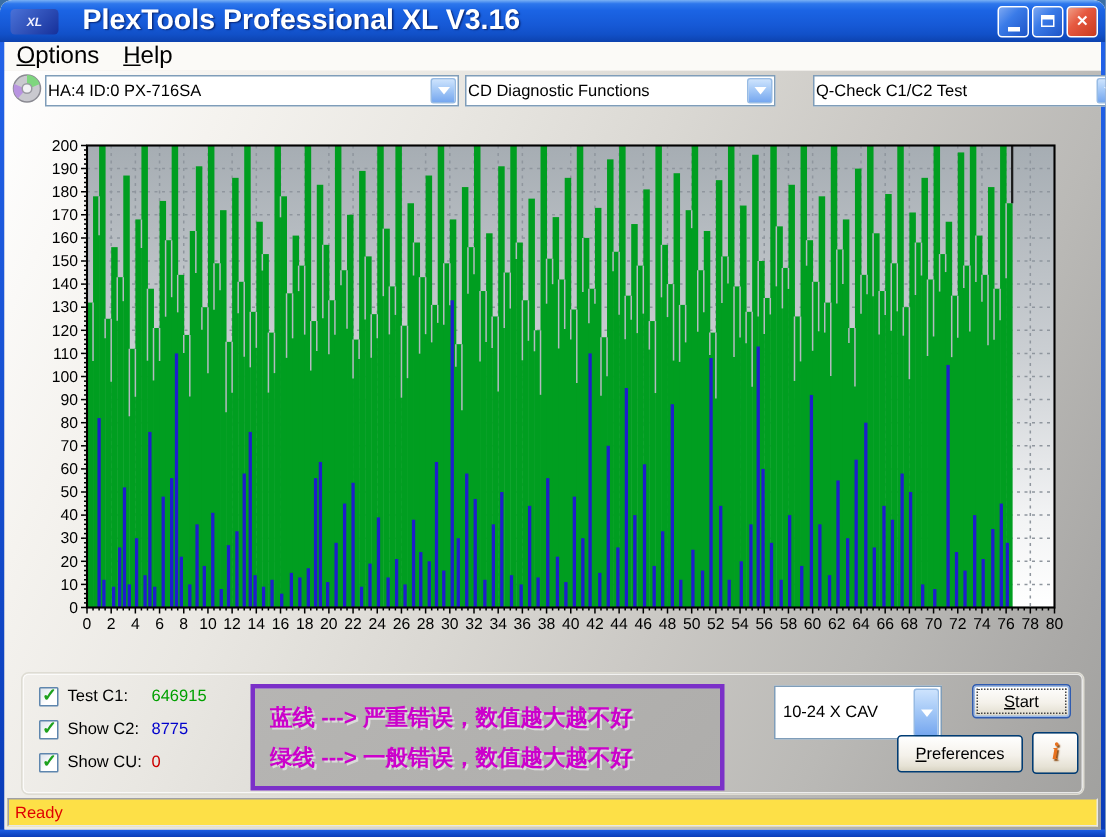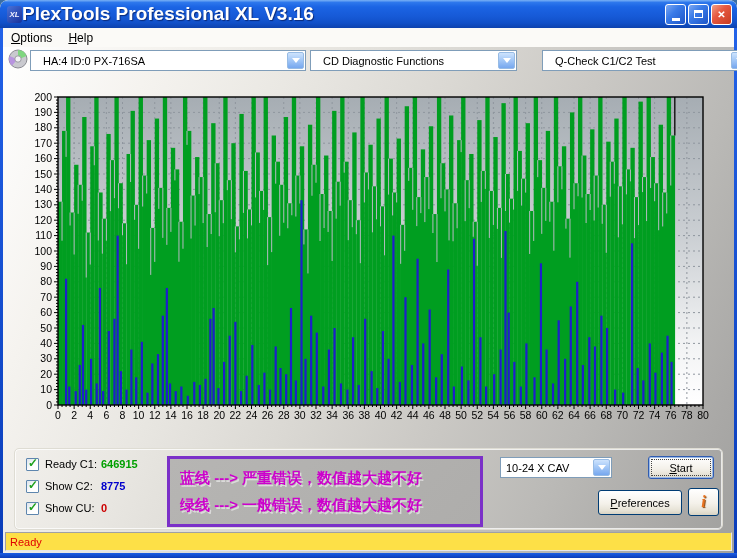--- a/index.html
+++ b/index.html
@@ -4,68 +4,68 @@
 <style>
   * { margin:0; padding:0; box-sizing:border-box; }
   html,body { background:#3a6ea5; }
   body { font-family:"Liberation Sans", sans-serif; }
   .window{ position:relative; width:737px; height:558px; overflow:hidden;
     border-radius:8px 8px 0 0; background:#ece9e2; }
   
   .titlebar{ position:absolute; left:0; top:0; width:737px; height:28px;
     background:linear-gradient(180deg,#7ab1f5 0%,#2d77ec 9%,#1b64e4 25%,#1659d6 60%,#1150c8 82%,#0d42ae 100%);
     border-radius:8px 8px 0 0; display:flex; align-items:center; padding:0 5px; }
-  .app-icon{ width:15px; height:17px; border-radius:3px; margin:0 0 0 2px;
+  .app-icon{ width:32px; height:17px; border-radius:3px; margin:0 16px 0 2px;
     background:linear-gradient(135deg,#4a72d8,#16309a); color:#f0f0ff; font-size:8px; font-weight:bold;
     font-style:italic; display:flex; align-items:center; justify-content:center; }
   .title-text{ color:#fff; font-weight:bold; font-size:19px; text-shadow:1px 1px 1px #0a2a7a; flex:1; }
   .tb-btn{ width:21px; height:21px; border-radius:3px; margin-left:2px; border:1px solid #fff;
     display:flex; align-items:center; justify-content:center; color:#fff; font-size:10px; font-weight:bold; }
   .tb-blue{ background:linear-gradient(135deg,#7da8f2 0%,#3а7be8 40%,#1e55c8 100%);
     background:linear-gradient(135deg,#7da8f2 0%,#3a7be8 40%,#1e55c8 100%); }
   .tb-red{ background:linear-gradient(135deg,#f0a088 0%,#e65940 40%,#c83a20 100%); }
   .glyph-min{ width:8px; height:3px; background:#fff; margin-top:10px; }
   .glyph-max{ width:9px; height:8px; border:1px solid #fff; border-top-width:3px; }
   .side-border{ position:absolute; top:28px; width:3px; height:530px;
     background:linear-gradient(180deg,#2262e8,#0a3cb8); }
   .bottom-border{ position:absolute; left:0; top:553px; width:737px; height:5px;
     background:linear-gradient(180deg,#1c5ee4,#0a3cb8); }
   
   .client-bg{ position:absolute; left:3px; top:47px; width:731px; height:506px;
     background:linear-gradient(115deg,#ffffff 0%,#f5f3ef 16%,#e9e7e2 32%,#dad8d3 48%,#cac8c4 63%,#bab9b6 78%,#a9a8a6 92%,#a0a09e 100%); }
   .menubar{ position:absolute; left:3px; top:28px; width:731px; height:19px; background:#fbfaf7;
-    display:flex; align-items:center; font-size:12px; color:#000; }
+    display:flex; align-items:center; font-size:16px; color:#000; }
   .menu-item{ padding:2px 8px; }
   .al{ text-decoration:underline; }
   .toolbar{ position:absolute; left:3px; top:47px; width:731px; height:26px; display:flex; align-items:center; }
   .disc-icon{ position:absolute; left:5px; top:2px; }
   .combo{ position:absolute; top:3px; height:21px; background:#fff; border:1px solid #7f9db9;
-    font-size:11px; color:#000; display:flex; align-items:center; padding-left:12px; }
+    font-size:11px; color:#000; display:flex; align-items:center; padding-left:1px; }
   .combo .cbtn{ position:absolute; right:1px; top:1px; bottom:1px; width:17px; border-radius:2px;
     background:linear-gradient(180deg,#cde3fd 0%,#a5c9f7 45%,#76a7ef 100%); border:1px solid #97bbe4;
     display:flex; align-items:center; justify-content:center; color:#fff; font-size:8px; }
   .chev{ width:0; height:0; border-left:4px solid transparent; border-right:4px solid transparent; border-top:5px solid #fff; }
   
   #chart{ position:absolute; left:28px; top:86px; }
   
   .groupbox{ position:absolute; left:14px; top:448px; width:709px; height:82px; border:1px solid #dedcd3;
     border-radius:5px; box-shadow:inset 0 0 0 1px rgba(255,255,255,0.75); }
   .cb-row{ position:absolute; left:26px; height:16px; display:flex; align-items:center; font-size:11px; color:#000; }
   .checkbox{ width:13px; height:13px; background:linear-gradient(135deg,#dce4ec,#ffffff 60%);
     border:1px solid #5e86ae; border-radius:1px; margin-right:6px; position:relative; }
   .checkbox .mark{ position:absolute; left:1px; top:-3px; color:#1da11d; font-size:12px; font-weight:bold; }
   .cb-label{ width:56px; }
-  .cb-value{ font-weight:bold; }
+  .cb-value{ font-weight:normal; }
   .v0{ color:#00a000; } .v1{ color:#0000cc; } .v2{ color:#cc0000; }
   .legend-note{ position:absolute; left:167px; top:456px; width:316px; height:71px;
     background:linear-gradient(135deg,#b6b5b3,#aeadab); border:3px solid #7b30c8;
     display:flex; flex-direction:column; justify-content:center; gap:8px; padding:20px 10px; }
   .legend-line{ color:#cc00cc; font-weight:bold; font-size:15px; white-space:nowrap;
     text-shadow:1.5px 1.5px 0 rgba(235,235,235,0.7); }
-  .speed-combo{ left:500px; top:457px; width:112px; position:absolute; height:21px; background:#fff;
+  .speed-combo{ left:516px; top:457px; width:112px; position:absolute; height:36px; background:#fff;
     border:1px solid #7f9db9; font-size:11px; display:flex; align-items:center; padding-left:5px; }
   .btn-xp{ position:absolute; background:linear-gradient(180deg,#ffffff 0%,#f4f1ea 55%,#e6e2d5 85%,#d8d3c3 100%);
     border:1px solid #003c74; border-radius:3px; font-size:11px; color:#000;
     display:flex; align-items:center; justify-content:center; }
   .btn-default{ border-color:#2f5bb0; box-shadow:0 0 0 1px #9ab9e6 inset; outline:1px dotted #444; outline-offset:-4px; }
   .info-i{ font-family:"Liberation Serif", serif; font-style:italic; font-weight:bold; font-size:16px;
     color:#e8721f; text-shadow:1px 1px 1px #8a4a10; }
   
   .statusfield{ position:absolute; left:5px; top:532px; width:727px; height:19px; background:#fde047;
     border:1px solid #a0a0a4; border-bottom-color:#e8e8e8; border-right-color:#e8e8e8;
@@ -936,21 +936,21 @@
       <text x="24" y="29.899999999999977" text-anchor="end" font-size="10.5" font-family="Liberation Sans, sans-serif" fill="#000">190</text>
       <text x="24" y="14.5" text-anchor="end" font-size="10.5" font-family="Liberation Sans, sans-serif" fill="#000">200</text>
     </svg>
 
   <div class="groupbox"></div>
 
   <div class="cb-row" style="top:456px">
     <span class="checkbox">
         <span class="mark">✓</span>
       </span>
-    <span class="cb-label">Ready C1:</span>
+    <span class="cb-label">Test C1:</span>
     <span class="cb-value v0">646915</span>
   </div>
   <div class="cb-row" style="top:478px">
     <span class="checkbox">
         <span class="mark">✓</span>
       </span>
     <span class="cb-label">Show C2:</span>
     <span class="cb-value v1">8775</span>
   </div>
   <div class="cb-row" style="top:500px">

